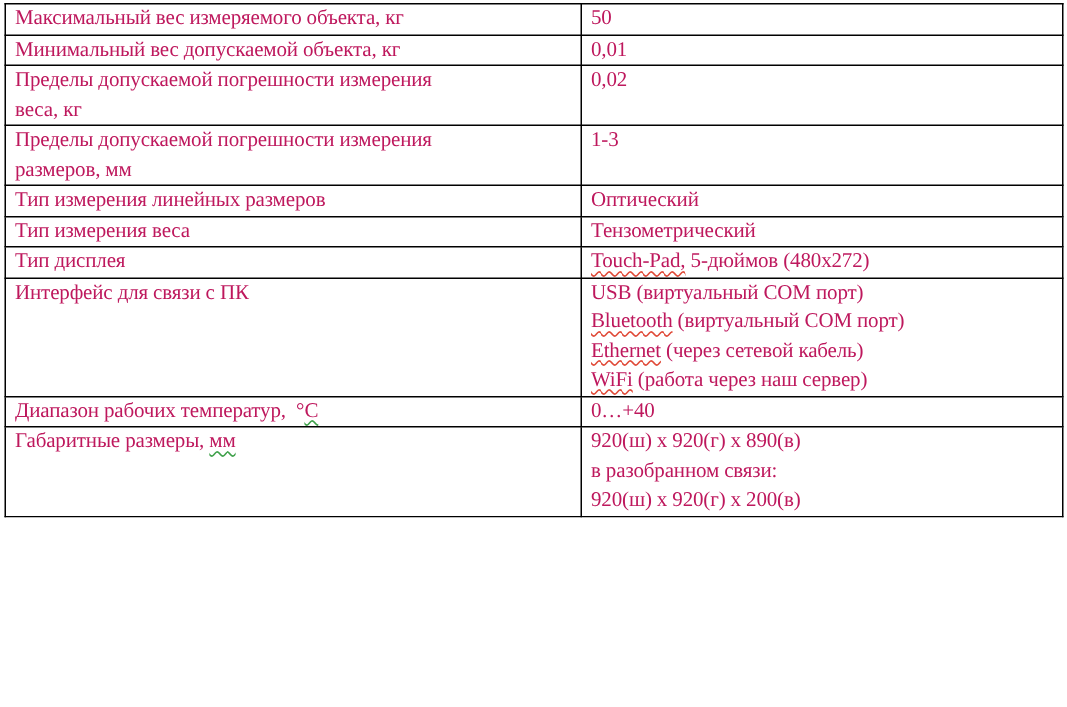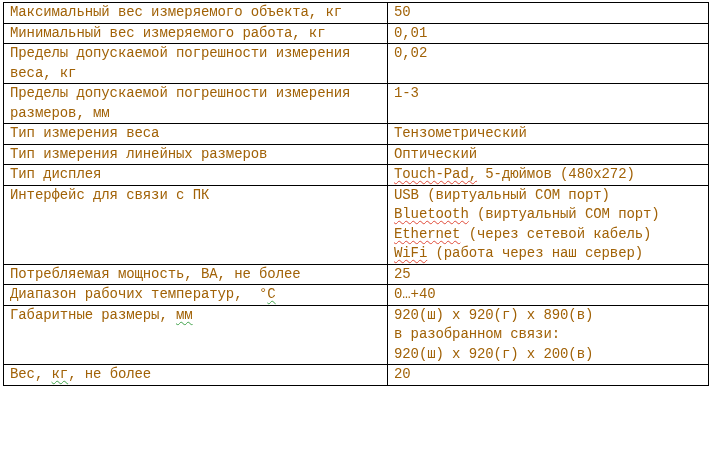--- a/index.html
+++ b/index.html
@@ -7,23 +7,23 @@
     padding: 0;
     background: #ffffff;
   }
   .sheet {
     padding: 2px 0 0 3px;
   }
   table.spec {
     border-collapse: collapse;
     table-layout: fixed;
     width: 705px;
-    font-family: Liberation Mono, monospace;
+    font-family: Liberation Serif, serif;
     font-size: 14px;
-    color: #a16207;
+    color: #be185d;
     letter-spacing: -0.1px;
     padding-left: 31px;
   }
   col.c1 { width: 384px; }
   col.c2 { width: 321px; }
   td {
     border: 1px solid #000000;
     vertical-align: top;
     padding: 0 4px 0 6px;
   }
@@ -60,21 +60,21 @@
         <tr>
           <td>
             <div class="line"><span>Максимальный вес измеряемого объекта, кг</span></div>
           </td>
           <td>
             <div class="line"><span>50</span></div>
           </td>
         </tr>
         <tr>
           <td>
-            <div class="line"><span>Минимальный вес измеряемого работа, кг</span></div>
+            <div class="line"><span>Минимальный вес допускаемой объекта, кг</span></div>
           </td>
           <td>
             <div class="line"><span>0,01</span></div>
           </td>
         </tr>
         <tr>
           <td>
             <div class="line"><span>Пределы допускаемой погрешности измерения</span></div>
             <div class="line"><span>веса, кг</span></div>
           </td>
@@ -86,32 +86,32 @@
           <td>
             <div class="line"><span>Пределы допускаемой погрешности измерения</span></div>
             <div class="line"><span>размеров, мм</span></div>
           </td>
           <td>
             <div class="line"><span>1-3</span></div>
           </td>
         </tr>
         <tr>
           <td>
+            <div class="line"><span>Тип измерения линейных размеров</span></div>
+          </td>
+          <td>
+            <div class="line"><span>Оптический</span></div>
+          </td>
+        </tr>
+        <tr>
+          <td>
             <div class="line"><span>Тип измерения веса</span></div>
           </td>
           <td>
             <div class="line"><span>Тензометрический</span></div>
-          </td>
-        </tr>
-        <tr>
-          <td>
-            <div class="line"><span>Тип измерения линейных размеров</span></div>
-          </td>
-          <td>
-            <div class="line"><span>Оптический</span></div>
           </td>
         </tr>
         <tr>
           <td>
             <div class="line"><span>Тип дисплея</span></div>
           </td>
           <td>
             <div class="line"><span class="squiggle-red">Touch-Pad,</span><span> 5-дюймов (480x272)</span></div>
           </td>
         </tr>
@@ -121,47 +121,31 @@
           </td>
           <td>
             <div class="line"><span>USB (виртуальный COM порт)</span></div>
             <div class="line"><span class="squiggle-red">Bluetooth</span><span> (виртуальный COM порт)</span></div>
             <div class="line"><span class="squiggle-red">Ethernet</span><span> (через сетевой кабель)</span></div>
             <div class="line"><span class="squiggle-red">WiFi</span><span> (работа через наш сервер)</span></div>
           </td>
         </tr>
         <tr>
           <td>
-            <div class="line"><span>Потребляемая мощность, ВА, не более</span></div>
-          </td>
-          <td>
-            <div class="line"><span>25</span></div>
-          </td>
-        </tr>
-        <tr>
-          <td>
             <div class="line"><span>Диапазон рабочих температур,  °</span><span class="squiggle-green">С</span></div>
           </td>
           <td>
             <div class="line"><span>0…+40</span></div>
           </td>
         </tr>
         <tr>
           <td>
             <div class="line"><span>Габаритные размеры, </span><span class="squiggle-green">мм</span></div>
           </td>
           <td>
             <div class="line"><span>920(ш) х 920(г) х 890(в)</span></div>
             <div class="line"><span>в разобранном связи:</span></div>
             <div class="line"><span>920(ш) х 920(г) х 200(в)</span></div>
           </td>
         </tr>
-        <tr>
-          <td>
-            <div class="line"><span>Вес, </span><span class="squiggle-green">кг</span><span>, не более</span></div>
-          </td>
-          <td>
-            <div class="line"><span>20</span></div>
-          </td>
-        </tr>
       </tbody>
   </table>
 </div>
 
 </body></html>

